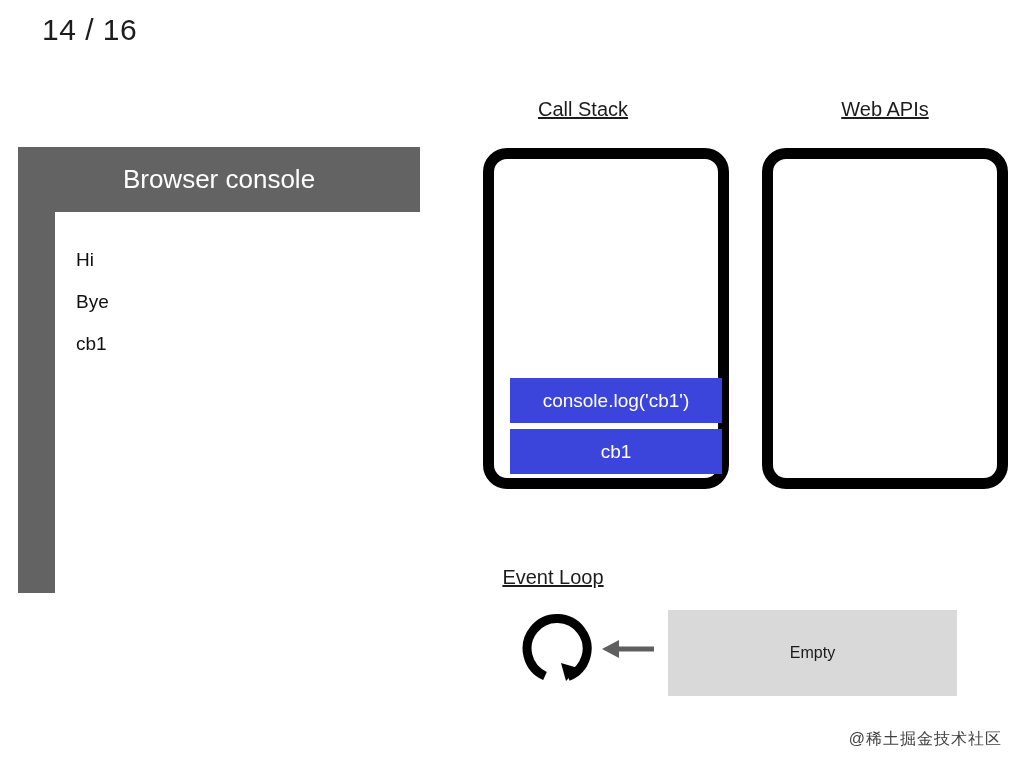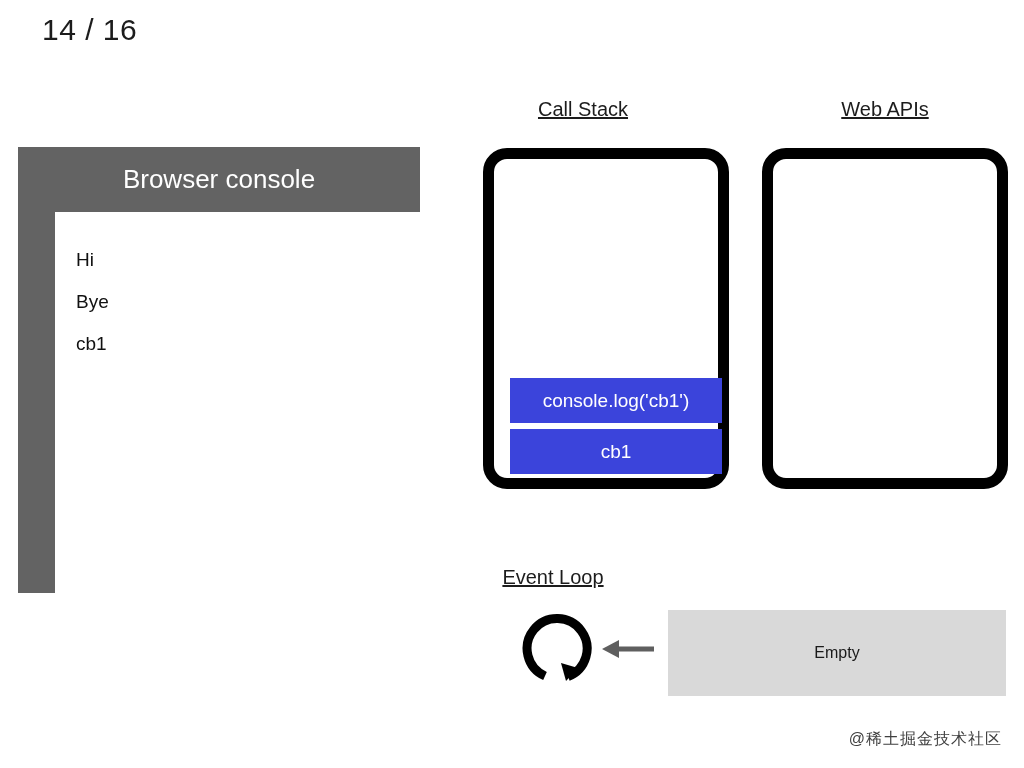--- a/index.html
+++ b/index.html
@@ -135,21 +135,21 @@
     top: 638px;
     width: 52px;
     height: 22px;
   }
 
   
   .callback-queue-box {
     position: absolute;
     left: 668px;
     top: 610px;
-    width: 338px;
+    width: 289px;
     height: 86px;
     background: #d9d9d9;
     box-sizing: border-box;
   }
   .callback-queue-label {
     position: absolute;
     left: 0;
     top: 0;
     width: 100%;
     height: 100%;

